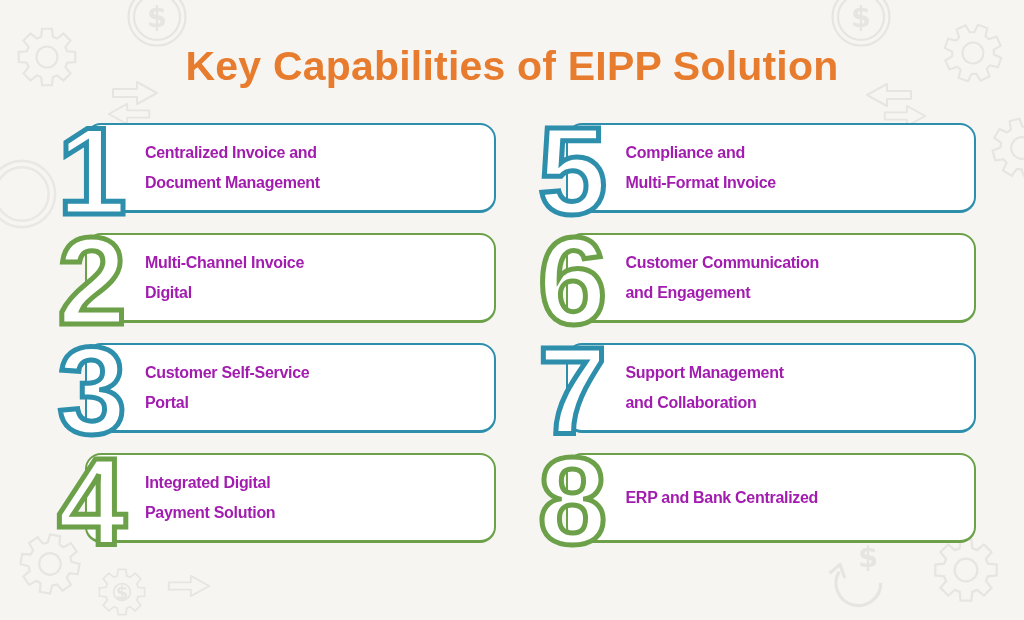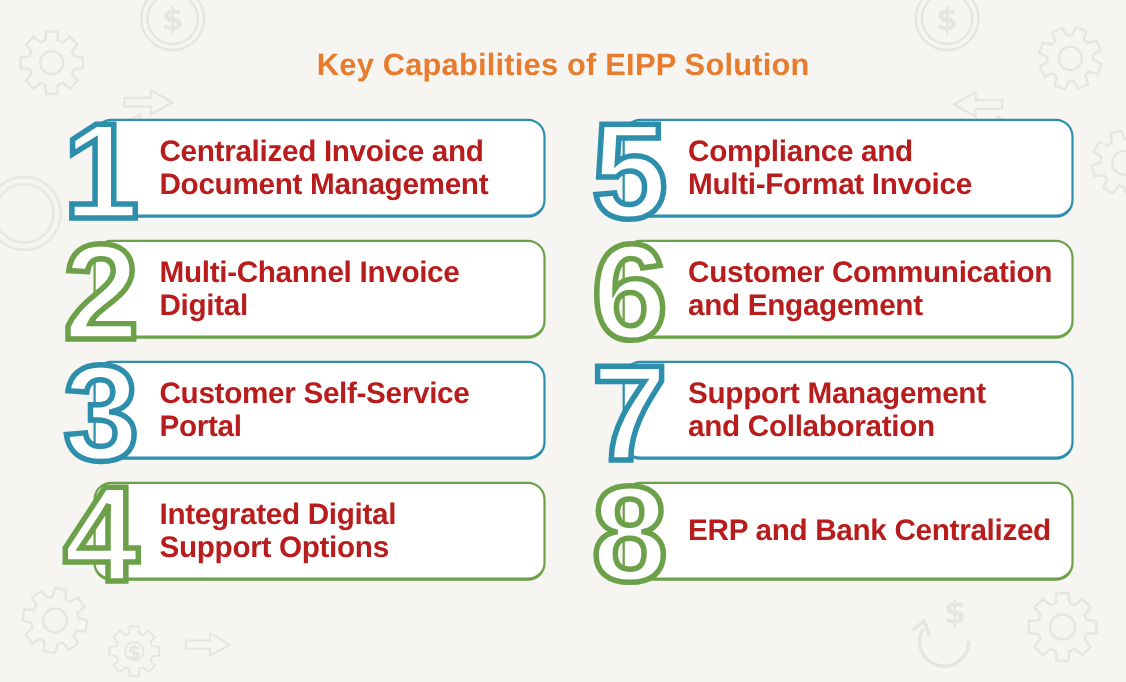--- a/index.html
+++ b/index.html
@@ -22,21 +22,21 @@
   }
   .decor svg { display: block; width: 100%; height: 100%; }
   .defs { position: absolute; width: 0; height: 0; overflow: hidden; }
 
   
   .title {
     position: relative;
     z-index: 1;
     margin: 42px 0 0 0;
     text-align: center;
-    font-size: 28px;
+    font-size: 41px;
     line-height: 1.2;
     font-weight: bold;
     letter-spacing: 0.2px;
     color: #e87c2e;
   }
 
   
   .grid {
     position: relative;
     z-index: 1;
@@ -59,25 +59,25 @@
     background: #ffffff;
     border: 2px solid var(--c);
     border-bottom-width: 3px;
     border-radius: 16px;
     display: flex;
     align-items: center;
     padding-left: 58px;
   }
 
   .label {
-    font-size: 27px;
+    font-size: 16px;
     line-height: 30px;
     font-weight: bold;
     letter-spacing: -0.3px;
-    color: #b91c1c;
+    color: #a21caf;
     white-space: pre;
   }
 
   .num {
     position: absolute;
     left: 6px;
     top: -14px;
     width: 92px;
     text-align: center;
     font-size: 124px;
@@ -229,21 +229,21 @@
         <div class="card c-blue">
           <div class="label">Customer Self-Service
 Portal</div>
         </div>
         <div class="num c-blue">3</div>
       </div>
 
       <div class="item">
         <div class="card c-green">
           <div class="label">Integrated Digital
-Support Options</div>
+Payment Solution</div>
         </div>
         <div class="num c-green">4</div>
       </div>
 
     </div>
     <div class="col">
 
       <div class="item">
         <div class="card c-blue">
           <div class="label">Compliance and

